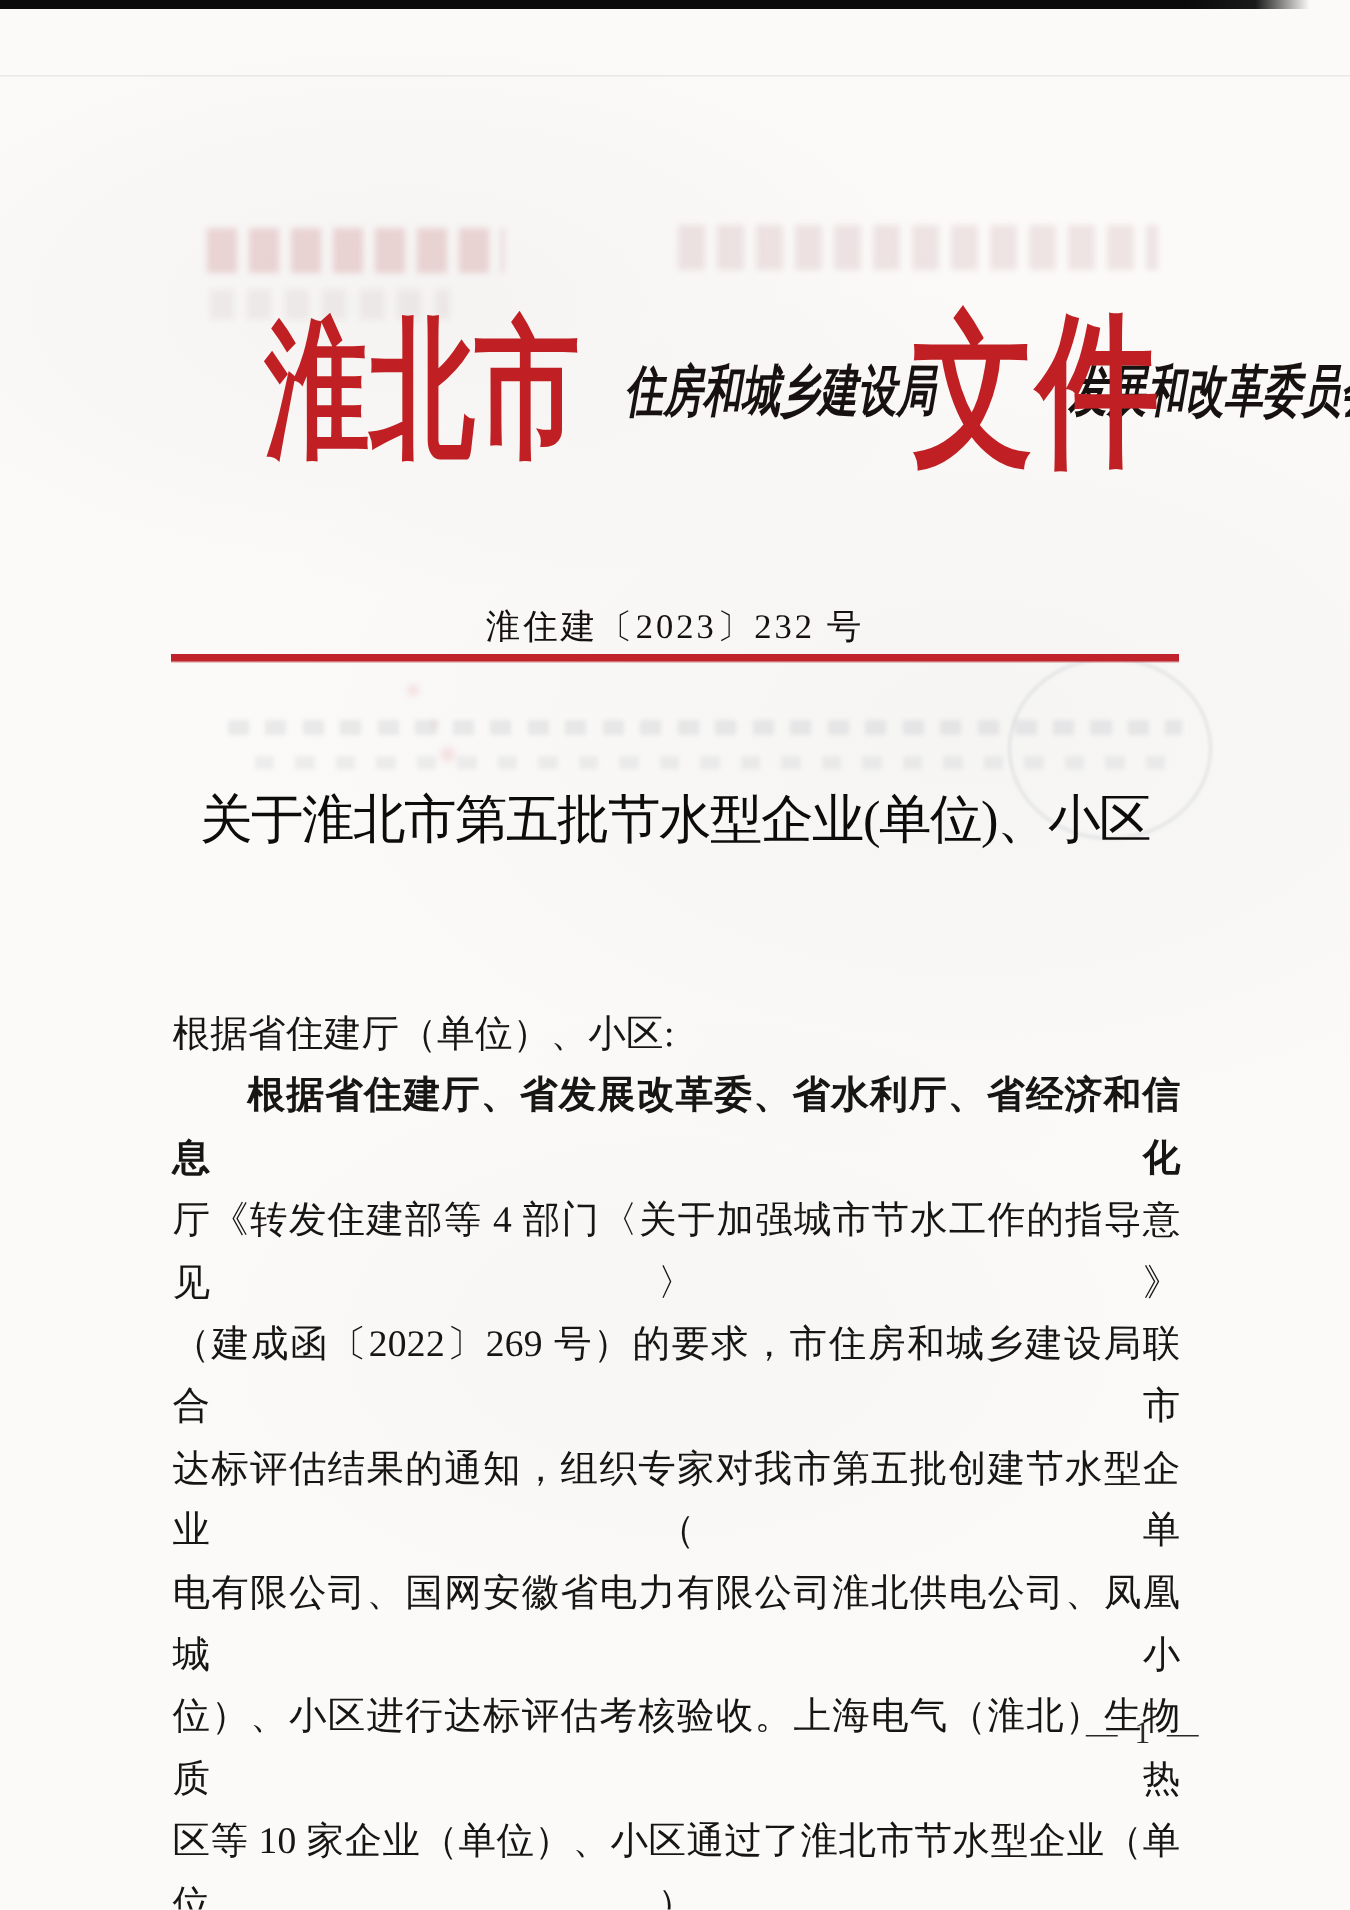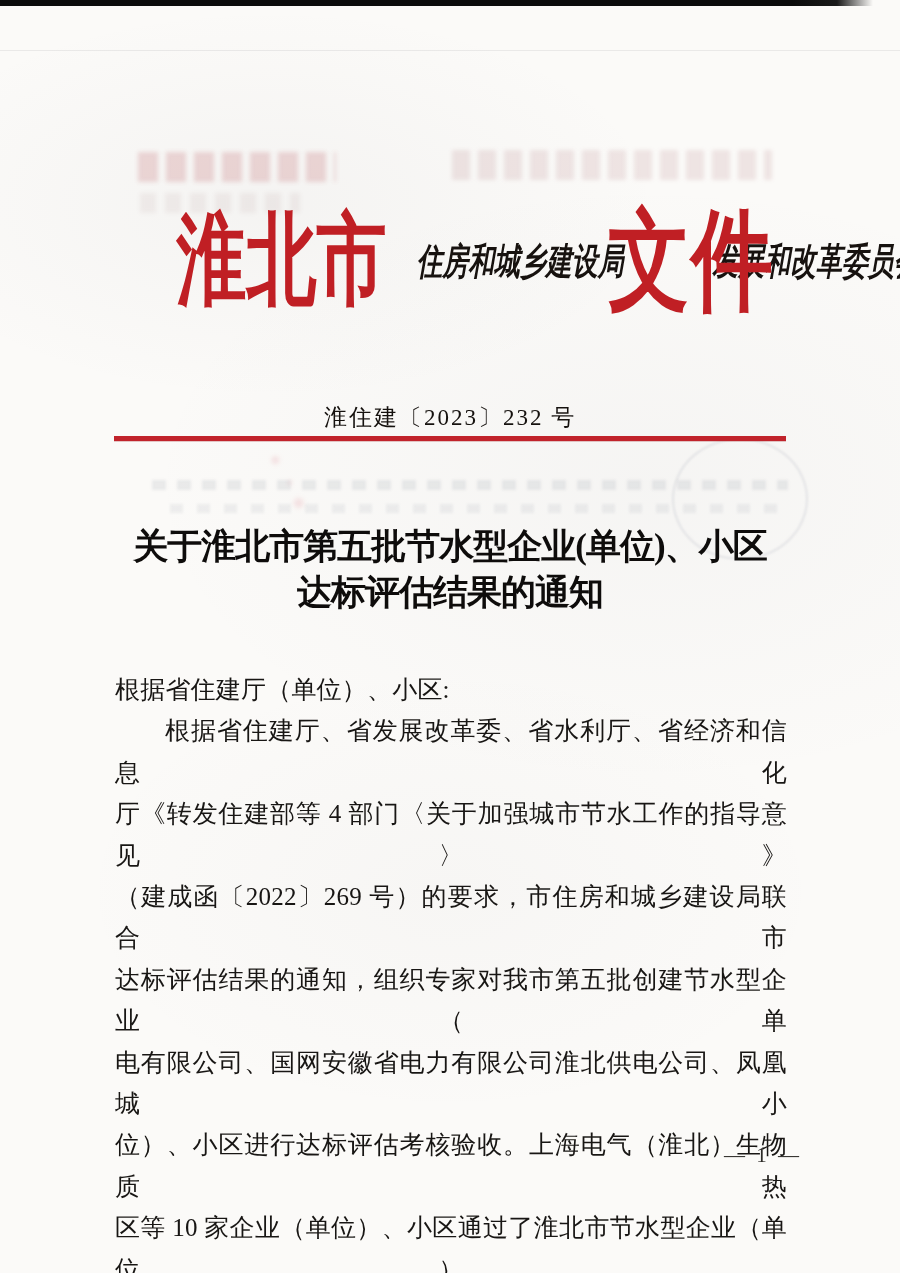--- a/index.html
+++ b/index.html
@@ -90,33 +90,33 @@
   }
   .red-rule {
     position: absolute; top: 436px; left: 114px; width: 672px; height: 5px;
     background: var(--rule);
     box-shadow: 0 1px 0 rgba(160,40,45,0.25);
   }
 
   
   .doc-title {
     position: absolute; top: 524px; left: 0; right: 0;
-    text-align: center; font-weight: bold; color: #0e0c0b;
+    text-align: center; font-weight: normal; color: #0e0c0b;
     font-size: 35px; line-height: 46px; letter-spacing: -1px;
   }
 
   
   .doc-body {
     position: absolute; top: 669px; left: 115px; width: 672px;
     font-size: 25px; line-height: 41.4px; color: var(--ink);
     letter-spacing: 0.2px;
   }
   .doc-body p { margin: 0; text-align: justify; text-align-last: justify; }
   .doc-body p.salutation { text-align: left; text-align-last: left; }
-  .doc-body p.indent { text-indent: 2em; }
+  .doc-body p.indent { text-indent: 2em; font-weight: bold; }
 
   
   .page-number {
     position: absolute; top: 1143px; right: 98px;
     font-size: 21px; color: #2b2926; letter-spacing: 3px;
   }
 </style>
 </head>
 <body>
 
@@ -140,21 +140,20 @@
   </div>
   <div class="mast-doctype">文件</div>
 </div>
 
 <div class="doc-number">淮住建〔2023〕232 号</div>
 
 <div class="red-rule"></div>
 
 <div class="doc-title">
   <div>关于淮北市第五批节水型企业(单位)、小区</div>
-  <div>达标评估结果的通知</div>
 </div>
 
 <div class="doc-body">
   <p class="salutation">根据省住建厅（单位）、小区:</p>
   <p class="indent">根据省住建厅、省发展改革委、省水利厅、省经济和信息化</p>
   <p>厅《转发住建部等 4 部门〈关于加强城市节水工作的指导意见〉》</p>
   <p>（建成函〔2022〕269 号）的要求，市住房和城乡建设局联合市</p>
   <p>达标评估结果的通知，组织专家对我市第五批创建节水型企业（单</p>
   <p>电有限公司、国网安徽省电力有限公司淮北供电公司、凤凰城小</p>
   <p>位）、小区进行达标评估考核验收。上海电气（淮北）生物质热</p>

